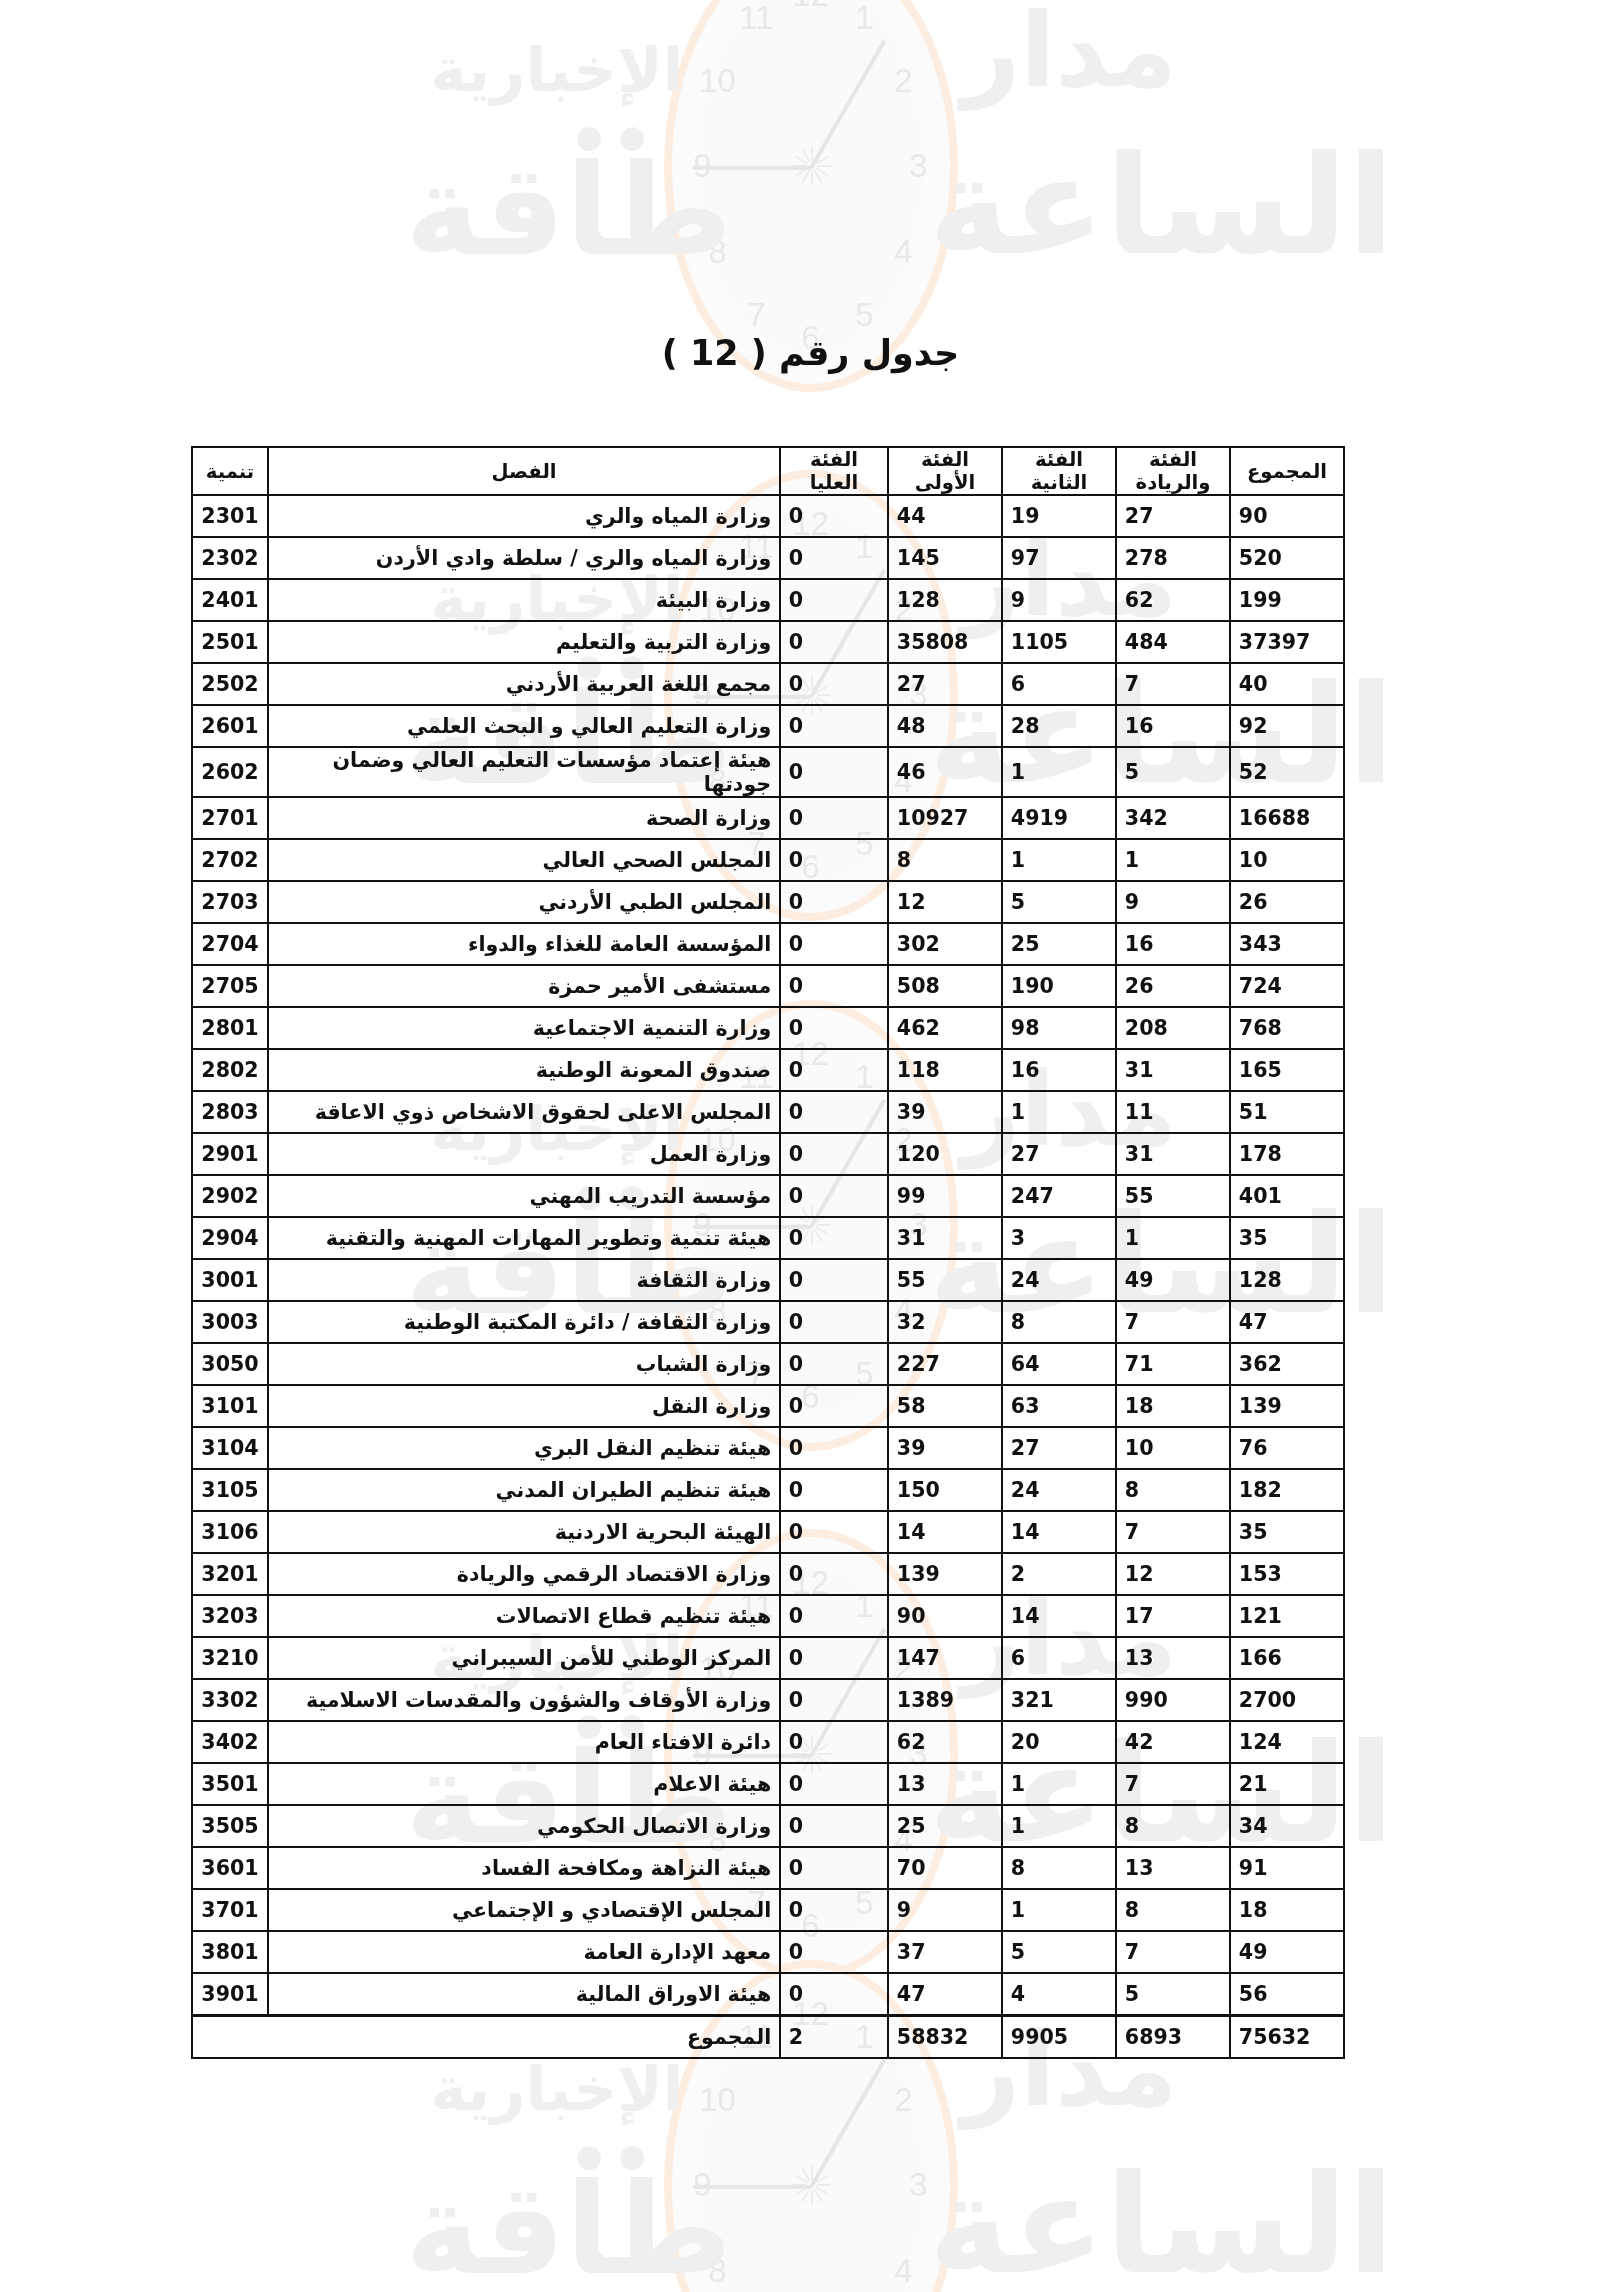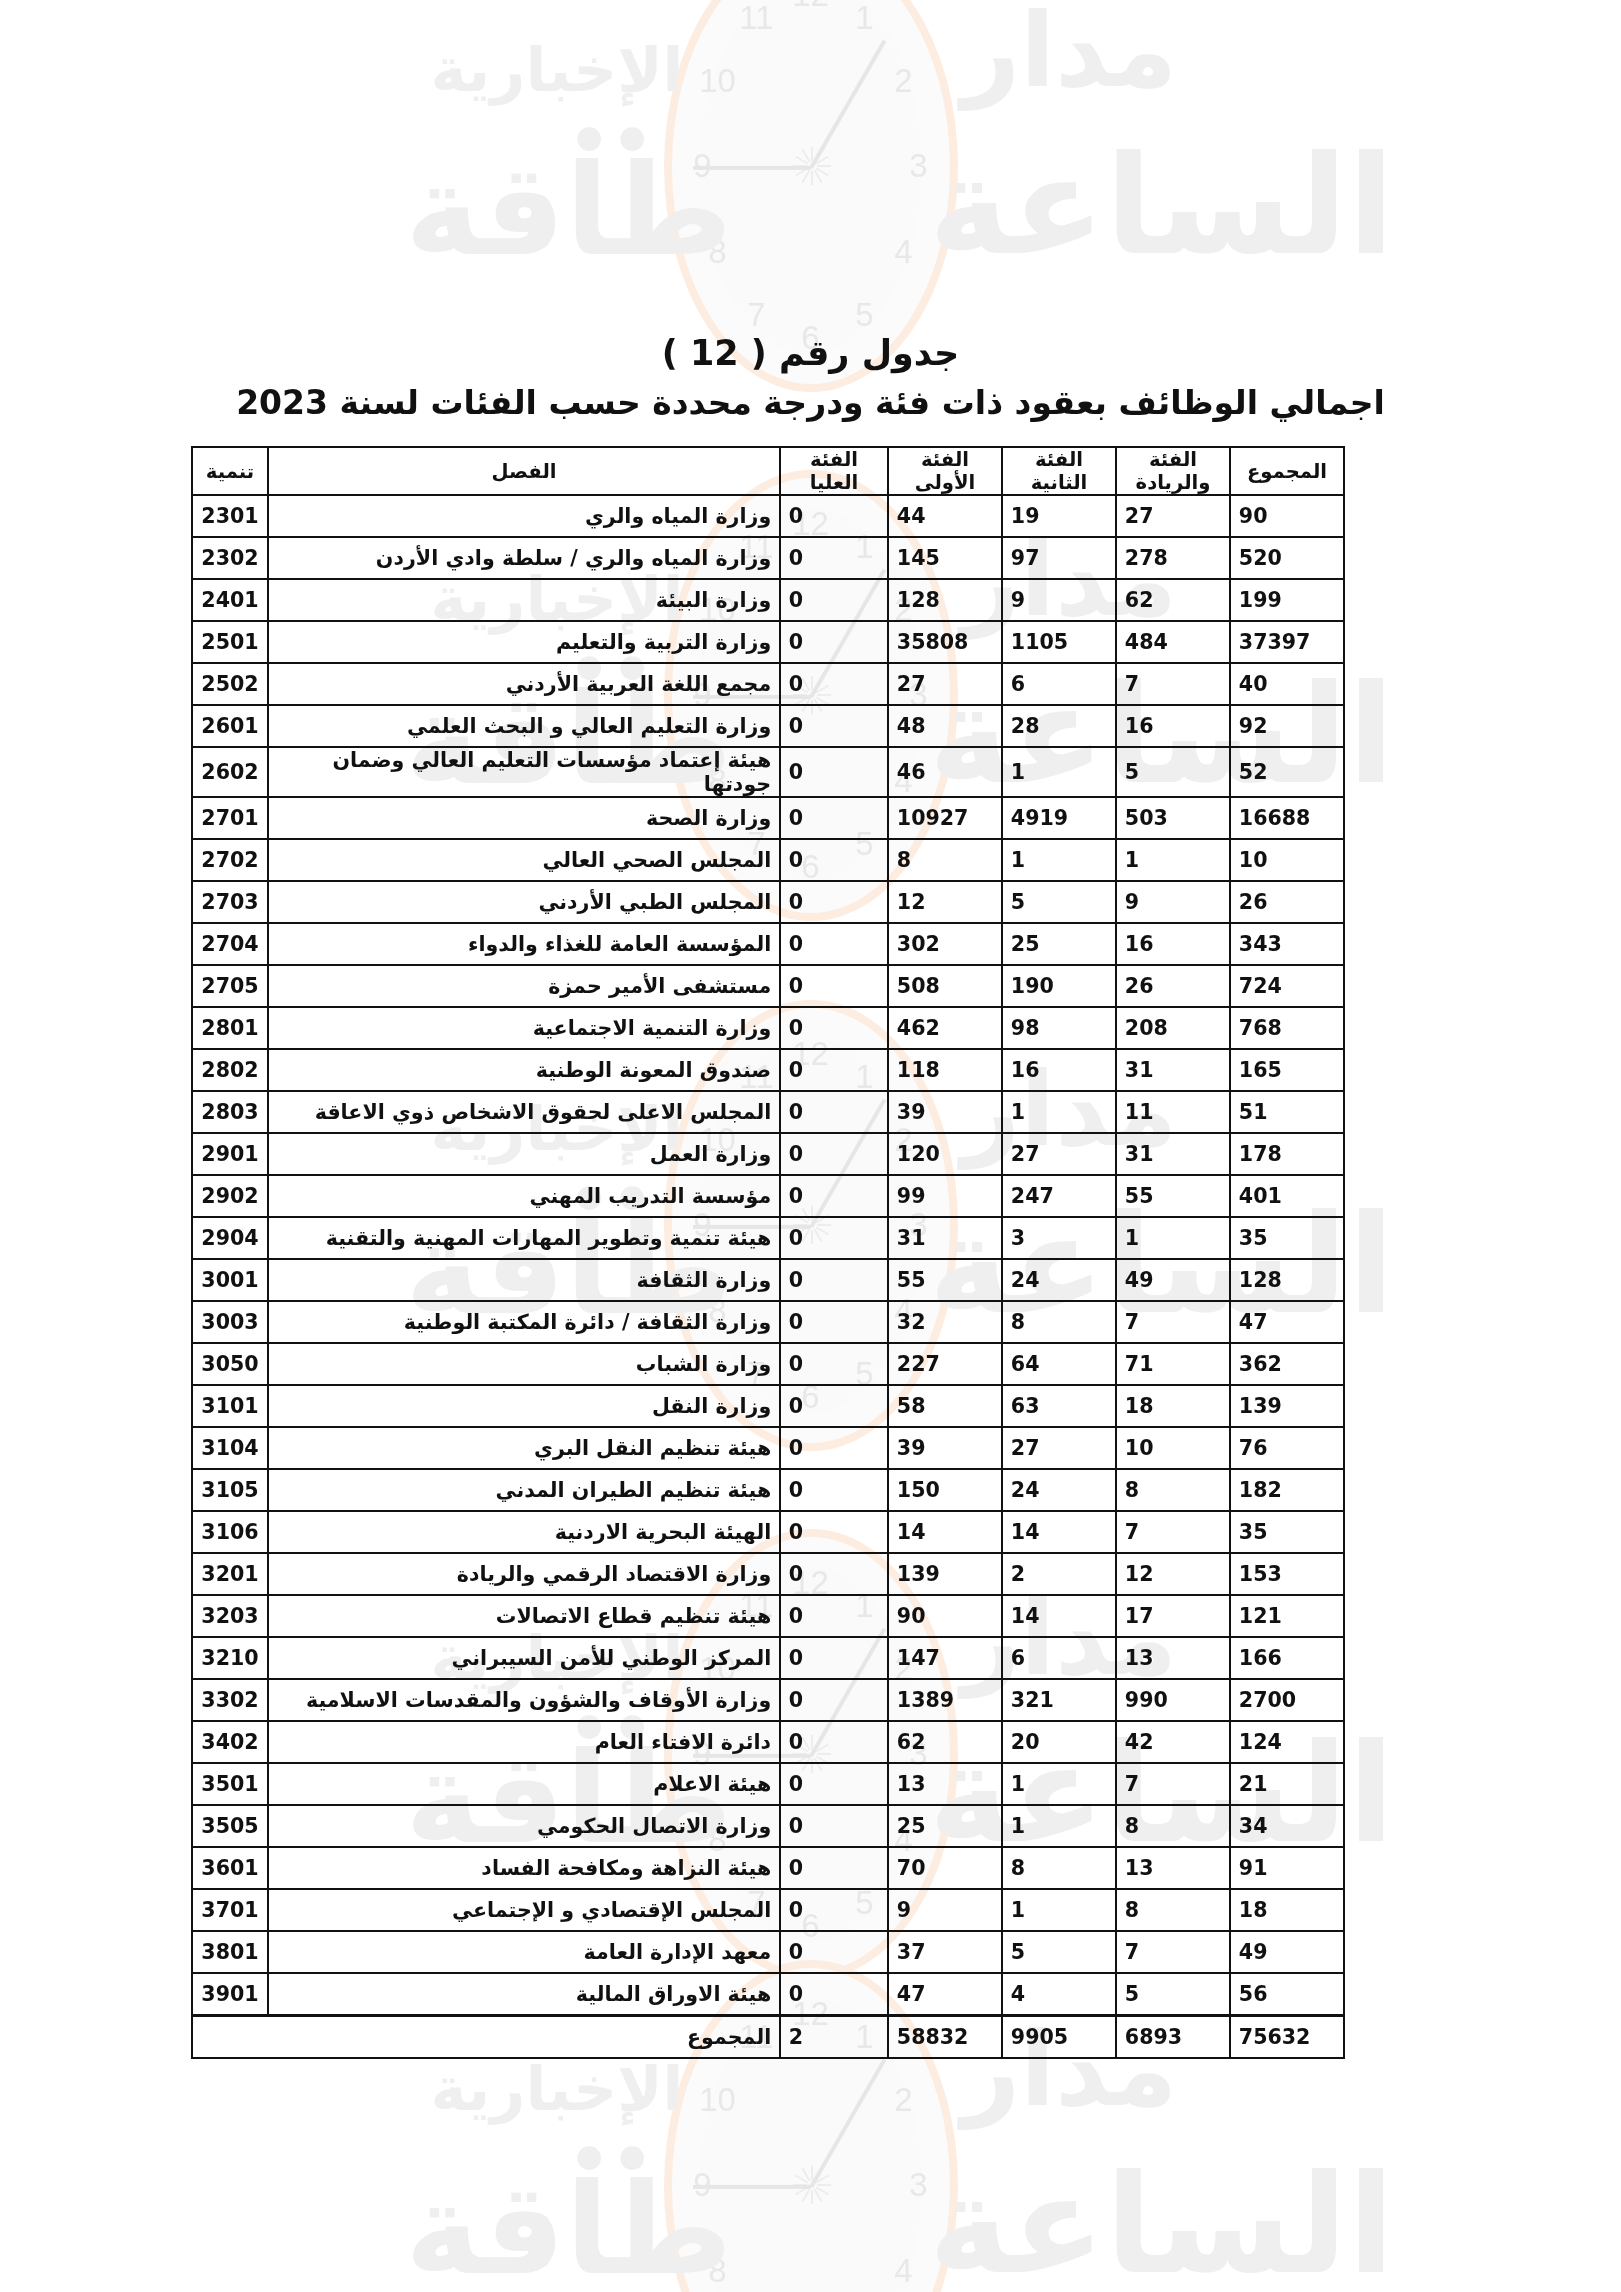--- a/index.html
+++ b/index.html
@@ -404,21 +404,20 @@
       <div class="wm-word wm-taqa">طاقة</div>
       <div class="wm-word wm-dots">••</div>
     </div>
 </div>
 
 <div class="page">
 
 
   <div class="title-block">
     <div class="title-main">جدول رقم ( 12 )</div>
-    <div class="title-sub">اجمالي الوظائف بعقود ذات فئة ودرجة محددة حسب الفئات لسنة 2023</div>
   </div>
 
   <div class="table-wrap">
     <table class="jobs">
       <colgroup>
         <col class="c-total">
           <col class="c-third">
           <col class="c-second">
         <col class="c-first">
           <col class="c-high">
@@ -495,21 +494,21 @@
             <td class="num">52</td>
             <td class="num">5</td>
             <td class="num">1</td>
             <td class="num">46</td>
             <td class="num">0</td>
             <td class="name">هيئة إعتماد مؤسسات التعليم العالي وضمان جودتها</td>
             <td class="code">2602</td>
           </tr>
           <tr>
             <td class="num">16688</td>
-            <td class="num">503</td>
+            <td class="num">342</td>
             <td class="num">4919</td>
             <td class="num">10927</td>
             <td class="num">0</td>
             <td class="name">وزارة الصحة</td>
             <td class="code">2701</td>
           </tr>
           <tr>
             <td class="num">10</td>
             <td class="num">1</td>
             <td class="num">1</td>

